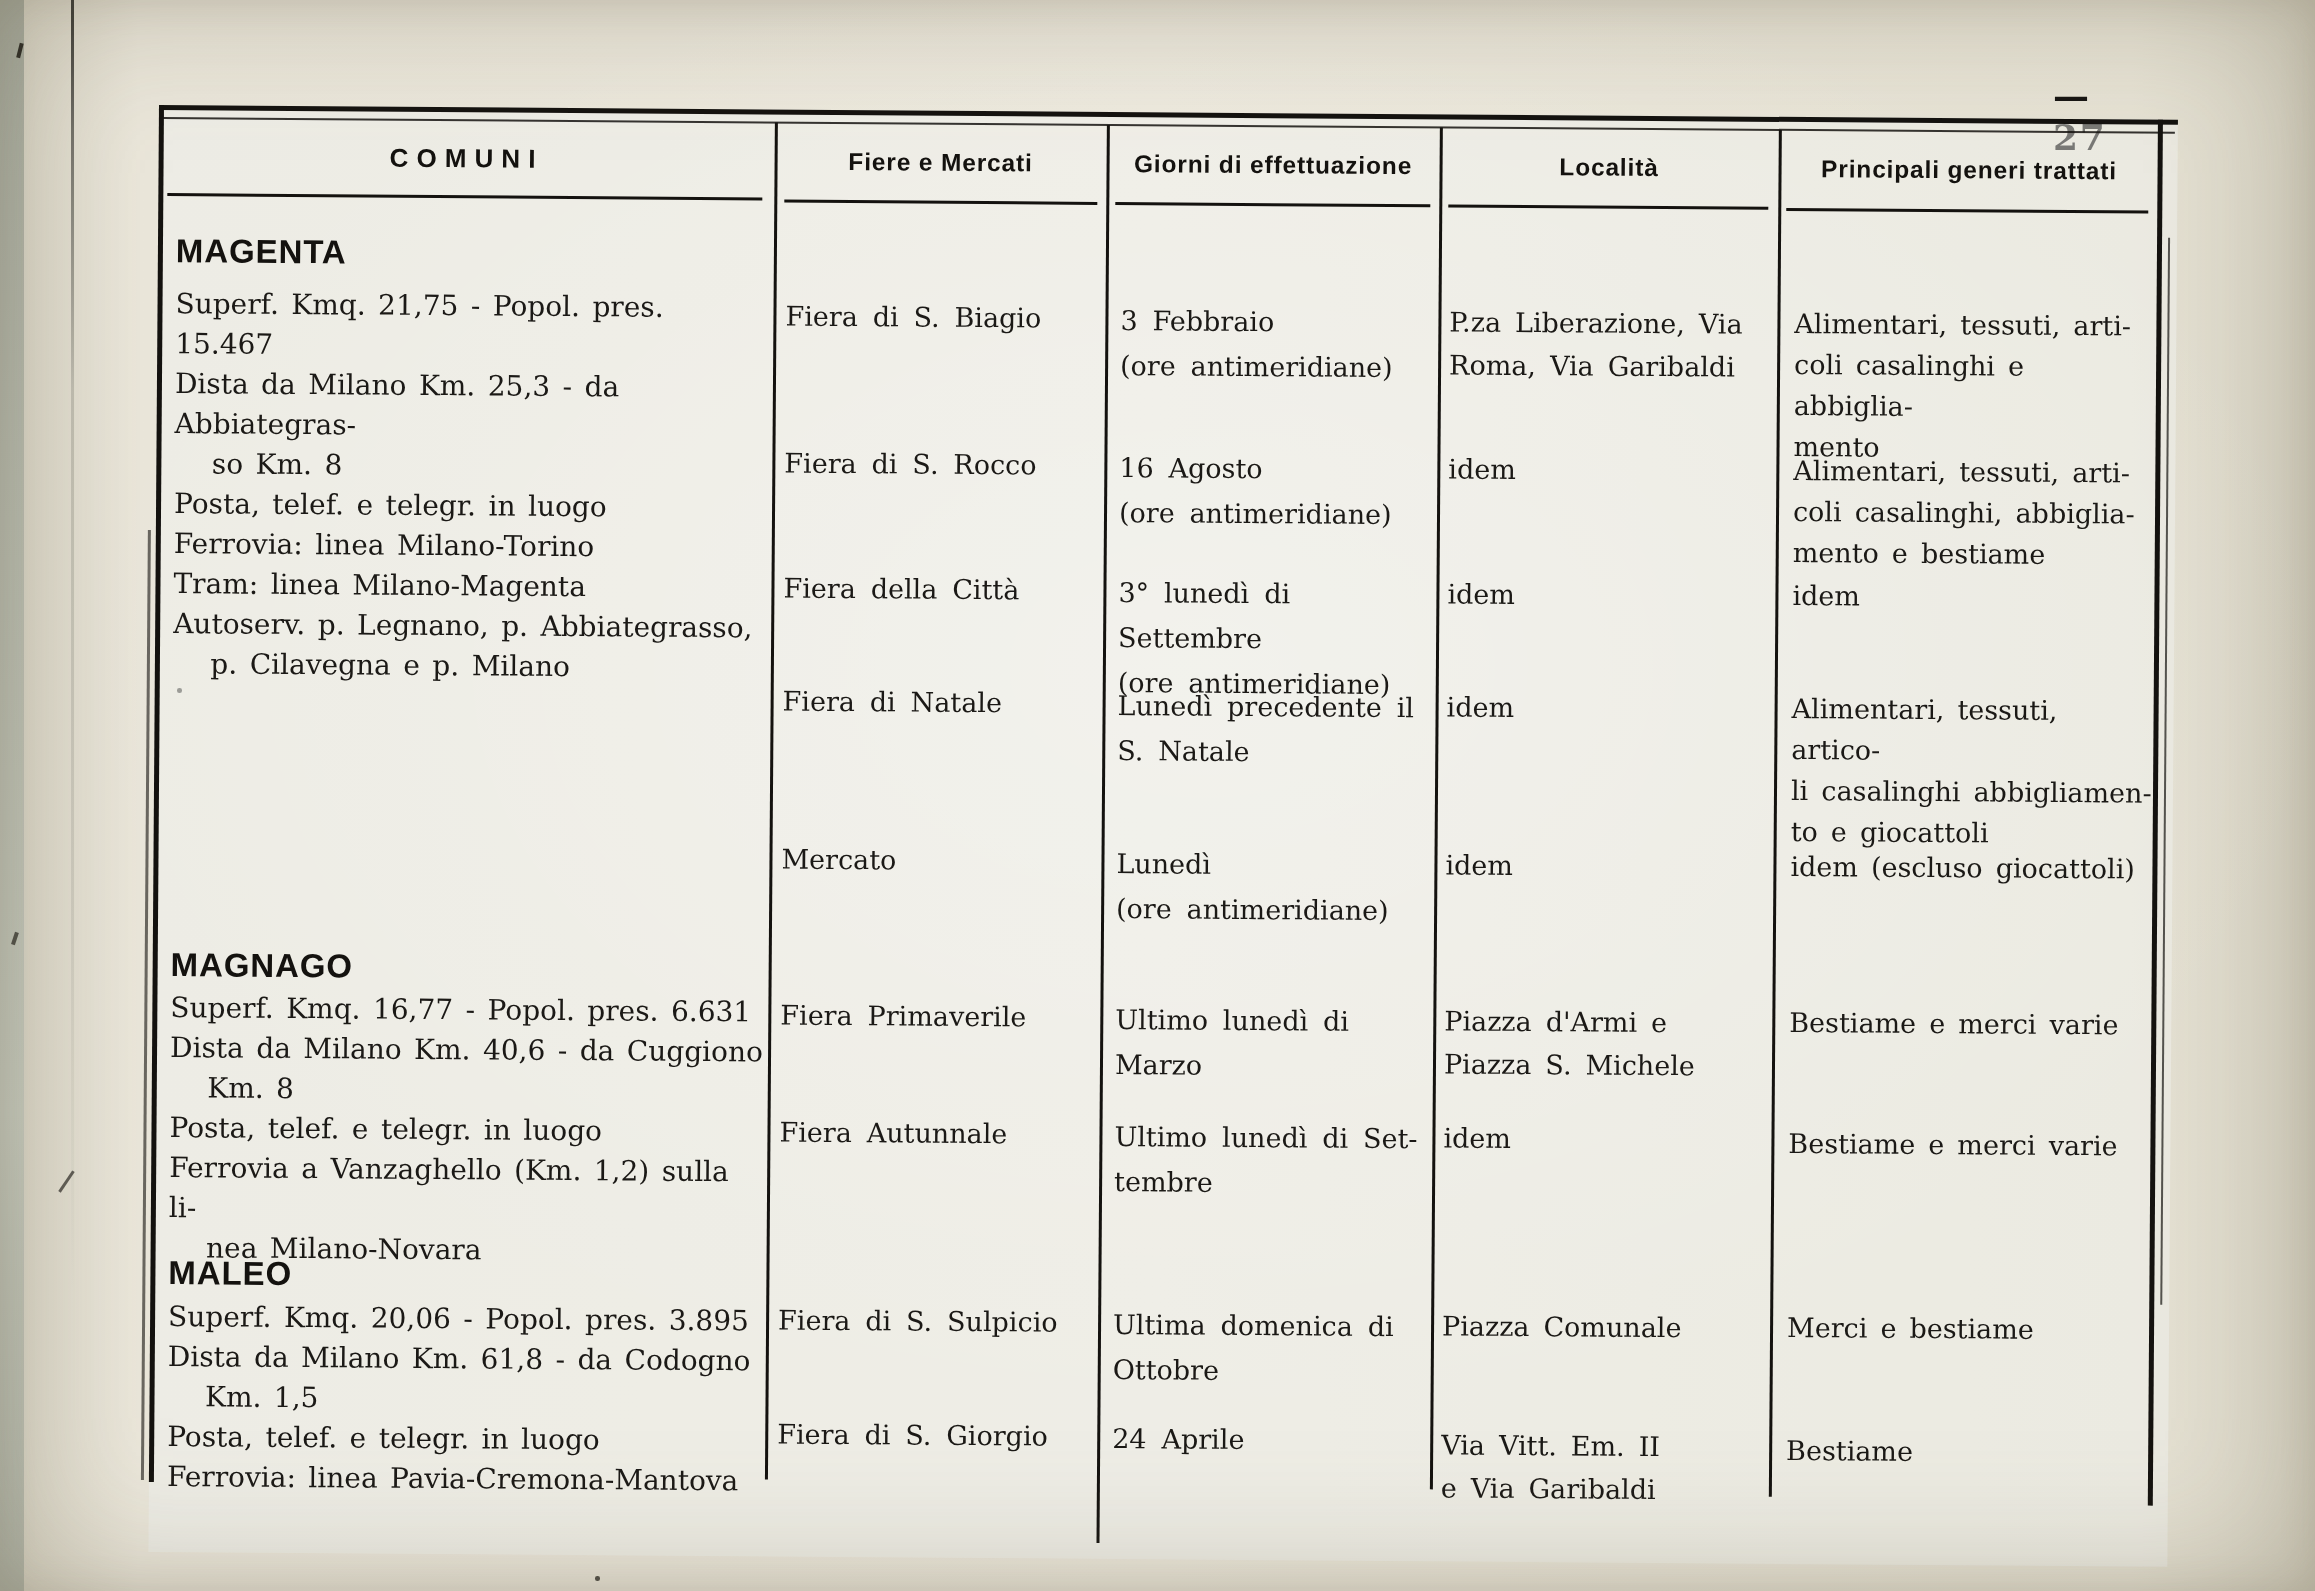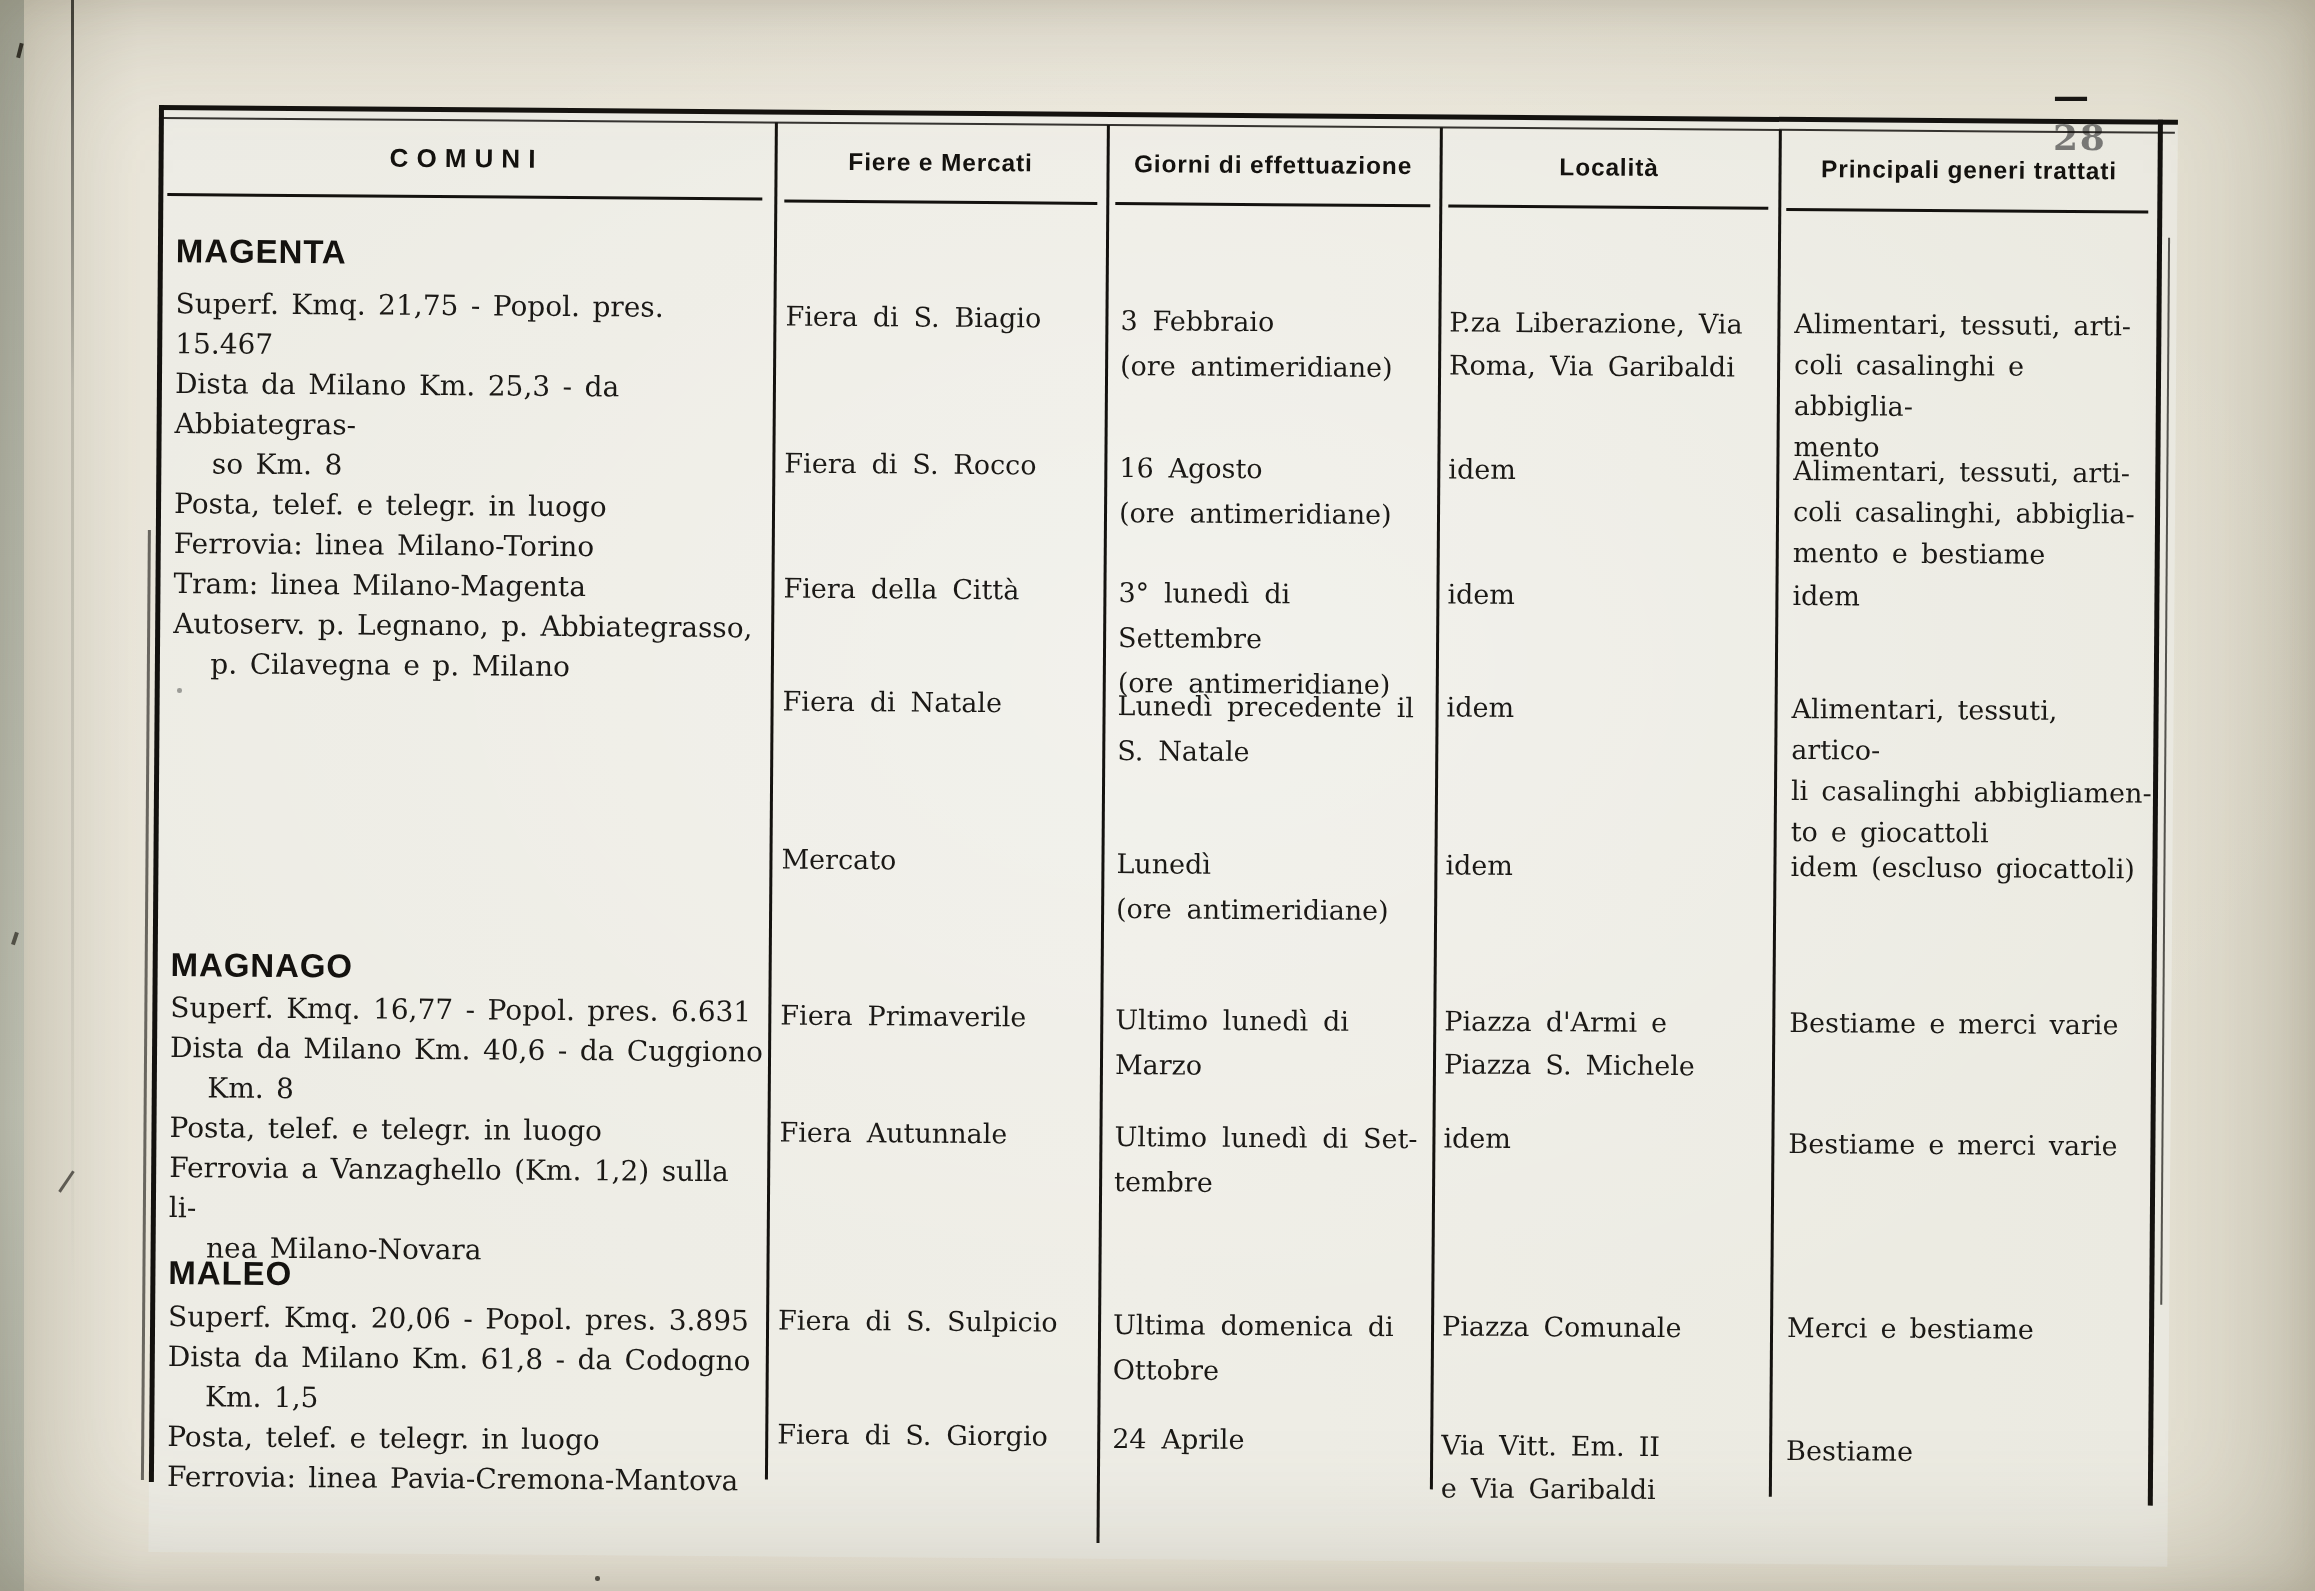--- a/index.html
+++ b/index.html
@@ -47,21 +47,21 @@
 <div class="page">
   <div class="scan-strip"></div>
   <div class="fold-line"></div>
 
   <div class="mark" style="left:18px;top:43px;width:3.6px;height:14.5px;transform:rotate(14deg);"></div>
   <div class="mark" style="left:12.7px;top:932px;width:3.6px;height:12.7px;transform:rotate(18deg);opacity:.75;"></div>
   <div class="mark" style="left:65px;top:1169px;width:2.7px;height:25px;transform:rotate(34deg);opacity:.7;"></div>
   <div class="mark dot" style="left:595px;top:1576px;width:4.5px;height:4.5px;opacity:.8;"></div>
   <div class="mark dot" style="left:177px;top:688px;width:4.5px;height:4.5px;opacity:.75;"></div>
 
-  <div class="pagenum">— 28</div>
+  <div class="pagenum">— 27</div>
 
   <div class="table-wrap">
 
     <div class="hline" style="left:0;top:0;width:2019px;height:4.5px;"></div>
     <div class="hline" style="left:3.6px;top:11.8px;width:2012px;height:1.8px;opacity:.85;"></div>
     <div class="vline" style="left:0;top:0;width:4.5px;height:1377px;"></div>
     <div class="vline" style="left:-8.1px;top:425px;width:2.7px;height:950px;opacity:.6;"></div>
     <div class="vline" style="left:616px;top:12.7px;width:2.7px;height:1357px;"></div>
     <div class="vline" style="left:948px;top:12.7px;width:2.7px;height:1418px;"></div>
     <div class="vline" style="left:1281px;top:12.7px;width:2.7px;height:1362px;"></div>

